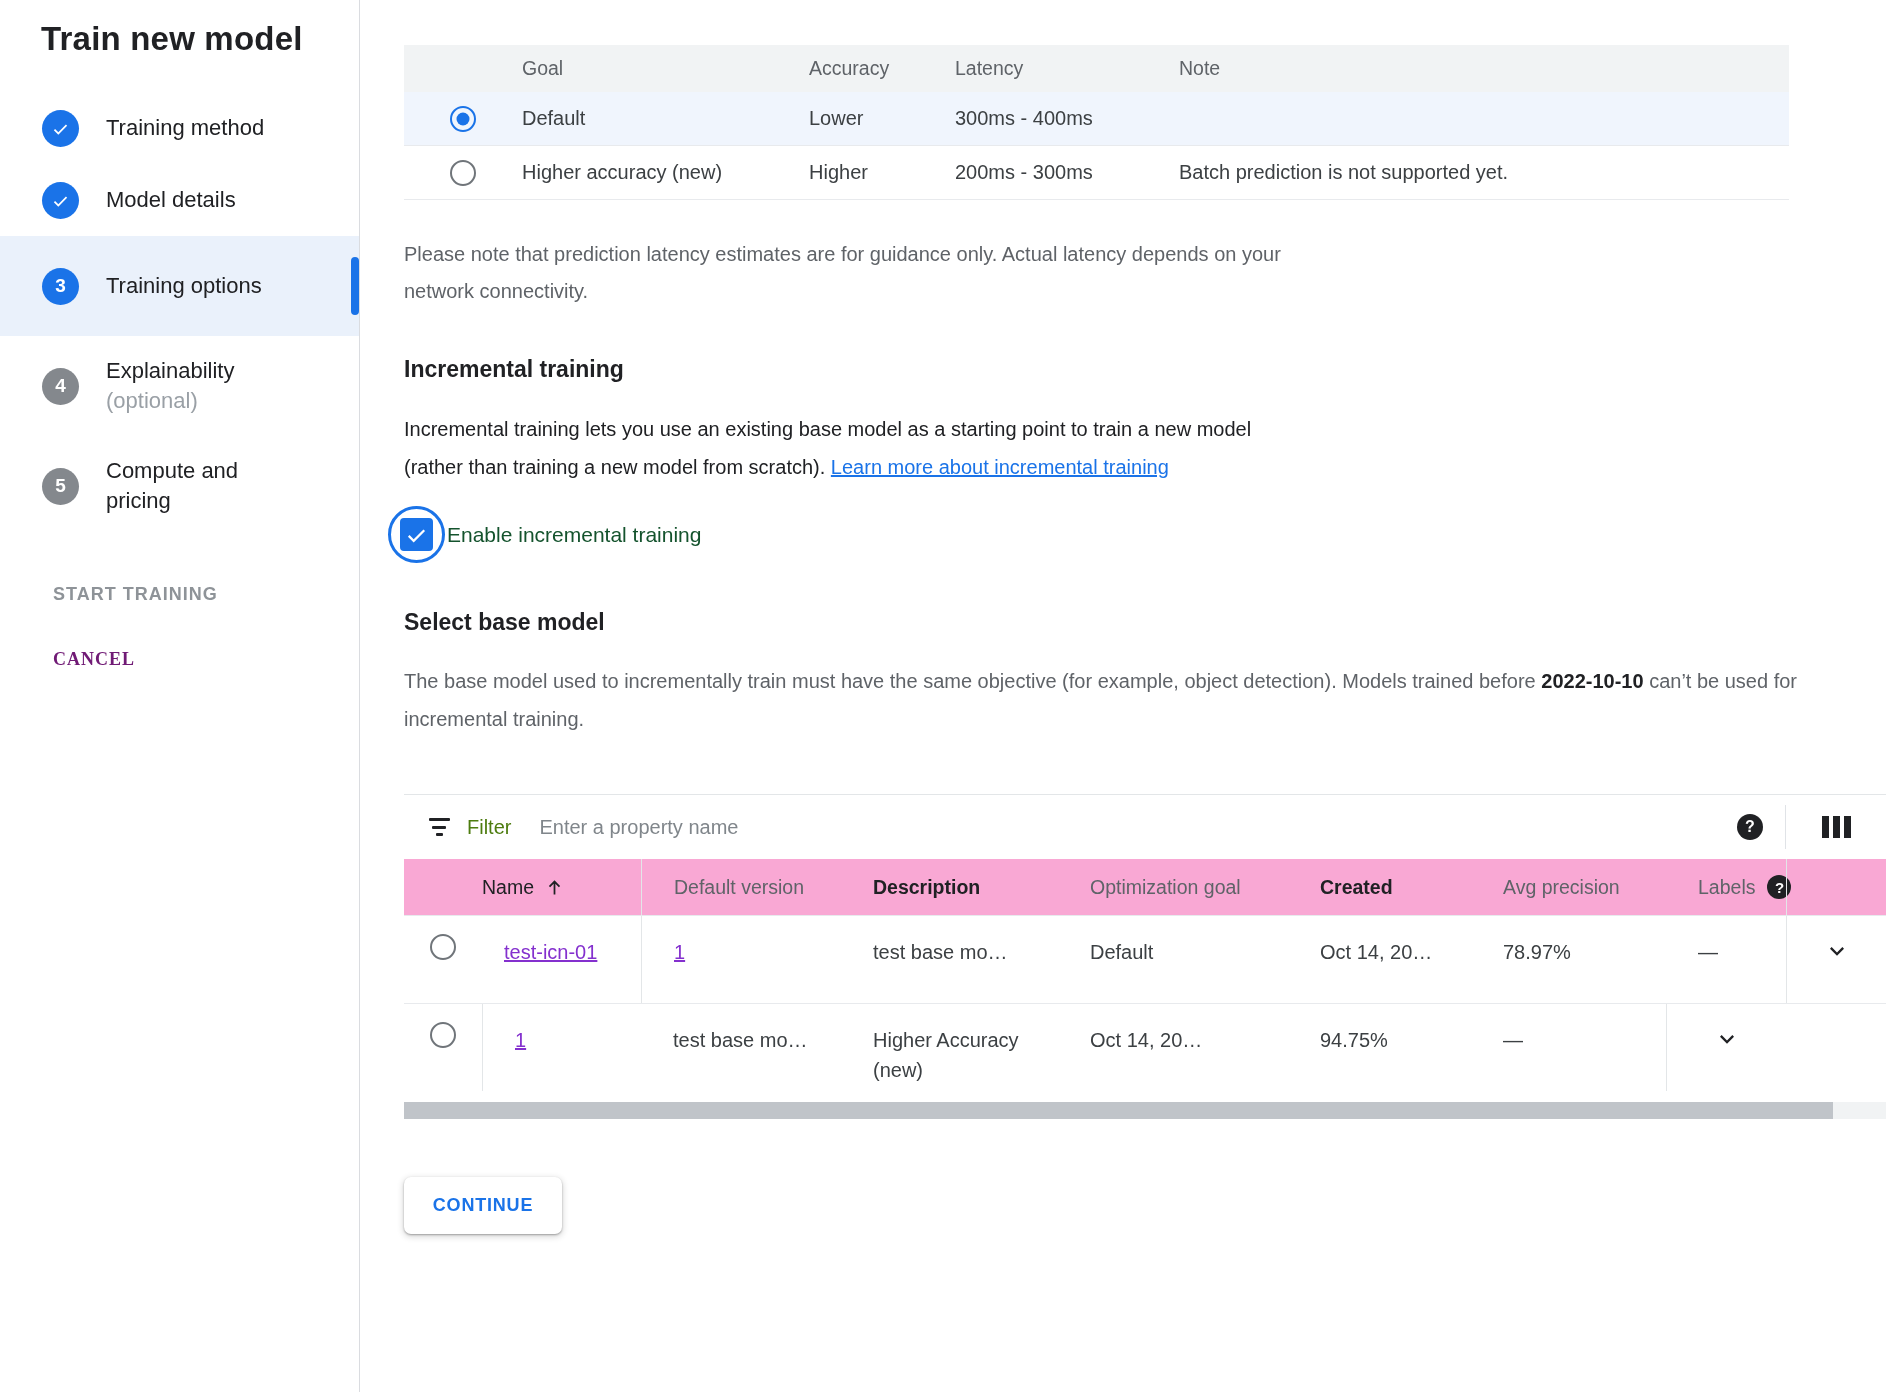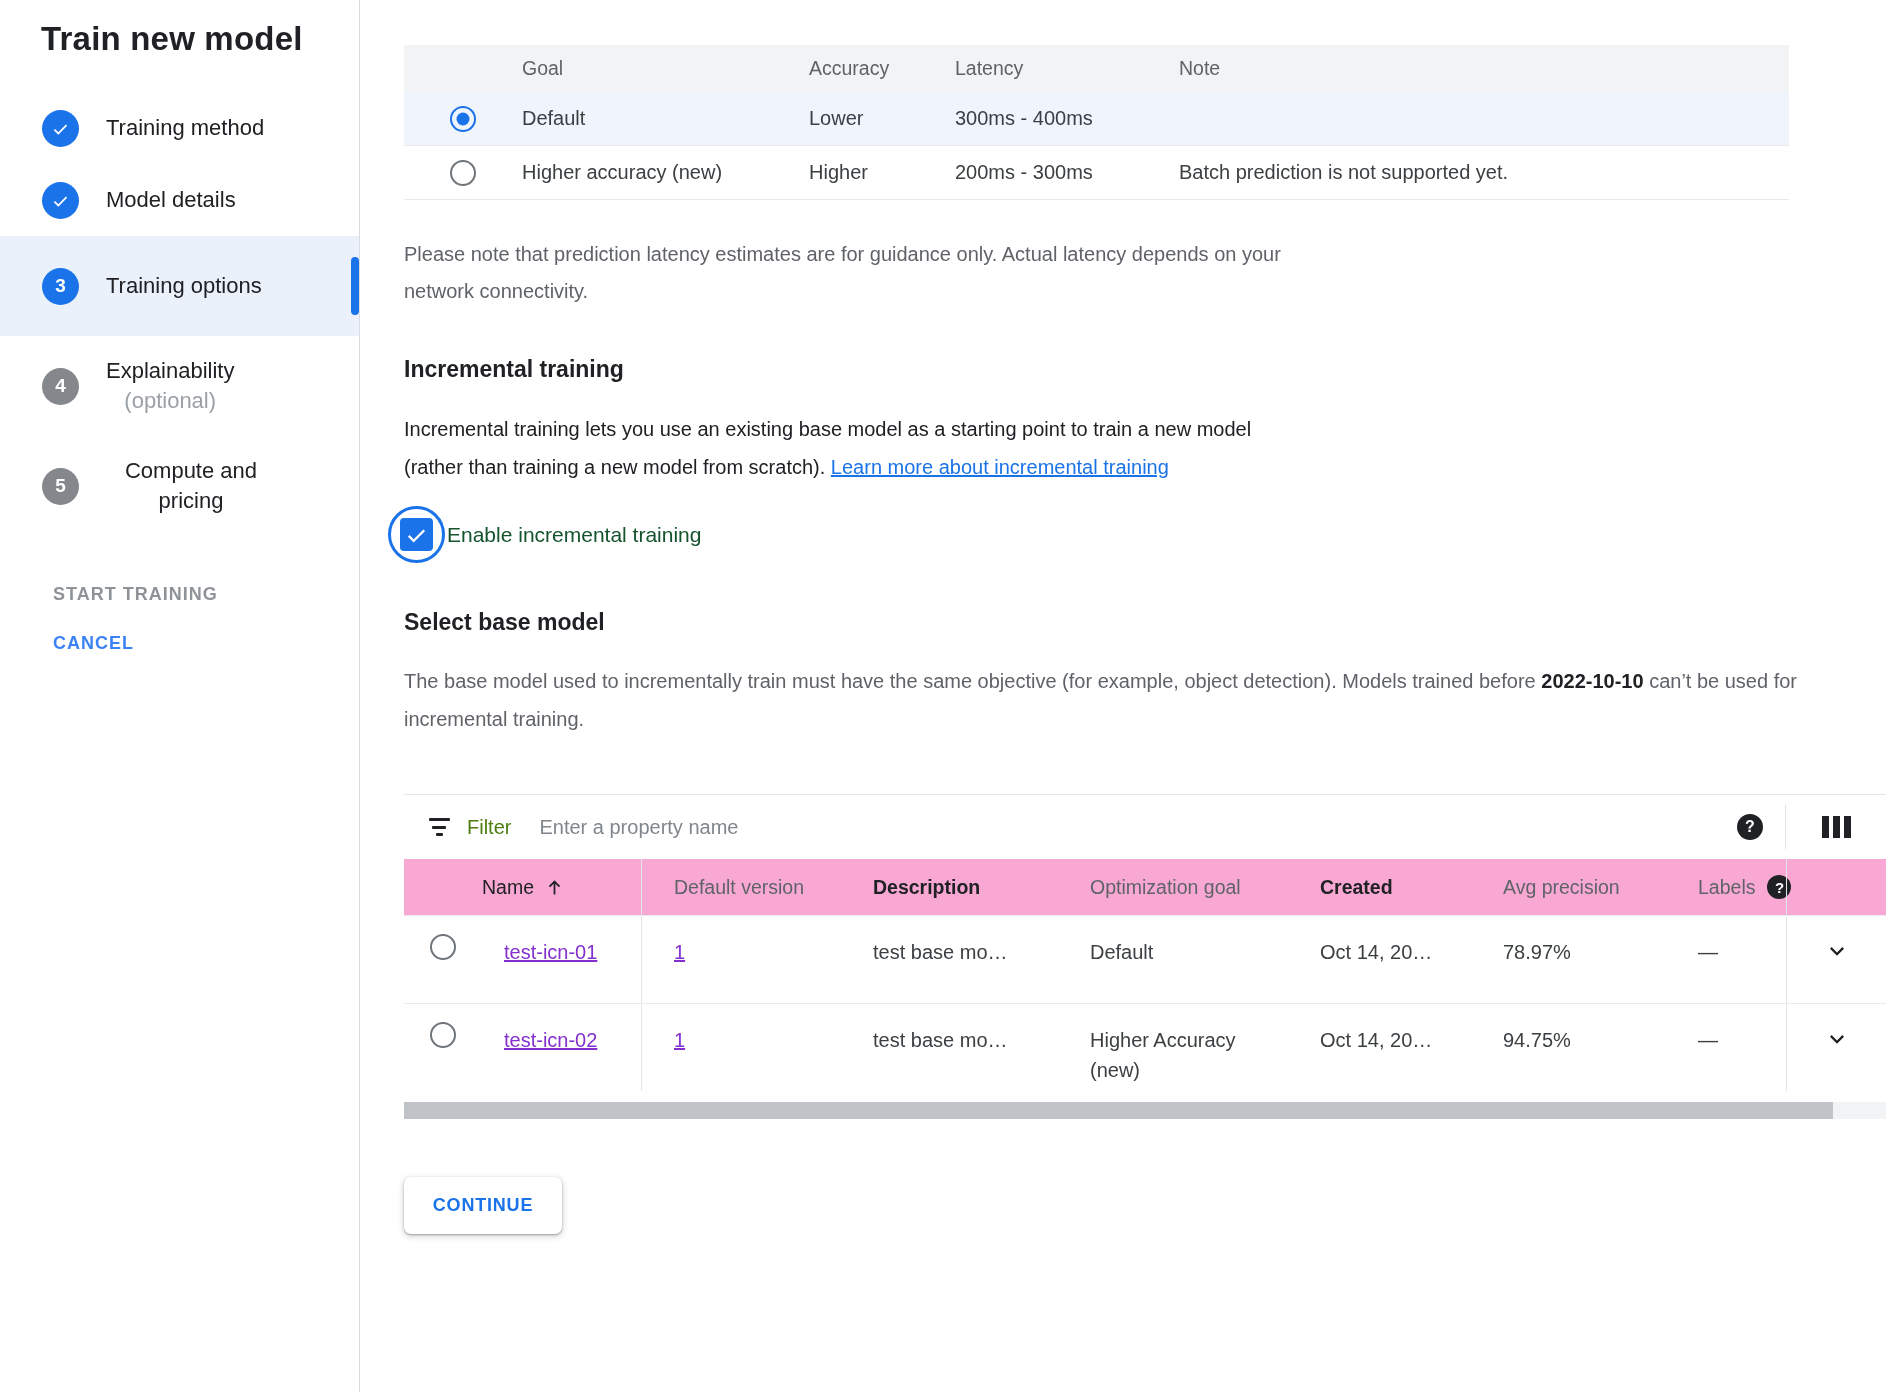--- a/index.html
+++ b/index.html
@@ -9,39 +9,39 @@
     font-family:"Liberation Sans", sans-serif; color:#202124;
   }
   .page { display:flex; width:100%; height:100%; }
 
   
   .sidebar {
     width:360px; flex:0 0 360px; border-right:1px solid #dadce0;
     padding-top:20px; height:100%;
   }
   .sidebar-title { font-size:33px; font-weight:bold; color:#202124; margin:0 0 34px 41px; letter-spacing:.2px; }
-  .step { position:relative; display:flex; align-items:center; min-height:72px; padding-left:42px; cursor:pointer;text-align:center; }
+  .step { position:relative; display:flex; align-items:center; min-height:72px; padding-left:42px; cursor:pointer; }
   .step.two-line { min-height:100px; }
   .step.active { background:#eaf1fb; min-height:100px; }
   .step-ind {
     width:37px; height:37px; border-radius:50%; flex:0 0 37px;
     display:flex; align-items:center; justify-content:center;
     color:#fff; font-size:19px; font-weight:bold;
   }
   .step-ind.done, .step-ind.current { background:#1a73e8; }
   .step-ind.pending { background:#84888d; }
   .step-label { margin-left:27px; font-size:22px; line-height:30px; color:#202124; }
   .step-sub { color:#9aa0a6; }
   .active-bar {
     position:absolute; right:0; top:50%; transform:translateY(-50%);
     width:8px; height:58px; background:#1a73e8; border-radius:4px;
   }
   .side-action { margin-left:53px; font-weight:bold; letter-spacing:1px; font-size:18px; cursor:pointer; }
   .start-training { margin-top:48px; color:#8e9398; }
-  .cancel { margin-top:28px; color:#3b82f6; }
+  .cancel { margin-top:44px; color:#701a75;font-family:Liberation Serif, serif; }
 
   
   .main { flex:1; padding:45px 0 0 44px; }
 
   
   .goal-table { width:1385px; }
   .gt-grid { display:grid; grid-template-columns:118px 287px 146px 224px 1fr; align-items:center; }
   .gt-header { background:#f1f3f4; height:47px; color:#5f6368; font-size:19.5px; }
   .gt-row { height:54px; font-size:20px; color:#3c4043; border-bottom:1px solid #e8eaed; }
   .gt-row.selected { background:#f0f5fd; }
@@ -291,21 +291,20 @@
                 <path d="M7.4 8.6 12 13.2l4.6-4.6L18 10l-6 6-6-6z" fill="#202124"></path>
               </svg>
           </span>
         </div>
       </div>
 
       <div class="mt-grid mt-row">
         <div class="cell-radio">
             <span class="radio"></span>
           </div>
-        <div class="name-cell"><a class="plink name-link">test-icn-02</a></div>
         <div class="pl32 bl"><a class="plink">1</a></div>
         <div class="pl32">test base mo…</div>
         <div class="pl32">Higher Accuracy (new)</div>
         <div class="pl32">Oct 14, 20…</div>
         <div class="pl32">94.75%</div>
         <div class="pl32">—</div>
         <div class="bl chev-cell">
           <span>
             <svg viewBox="0 0 24 24" width="28" height="28">
                 <path d="M7.4 8.6 12 13.2l4.6-4.6L18 10l-6 6-6-6z" fill="#202124"></path>

